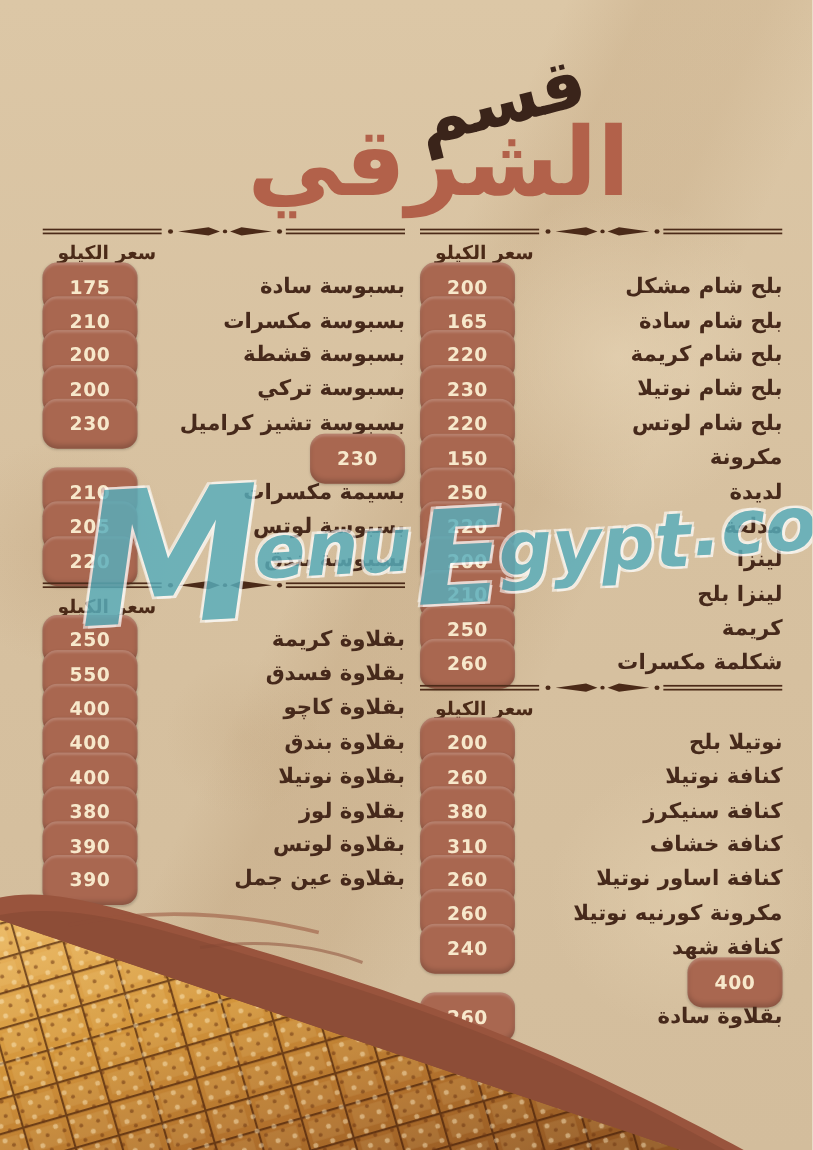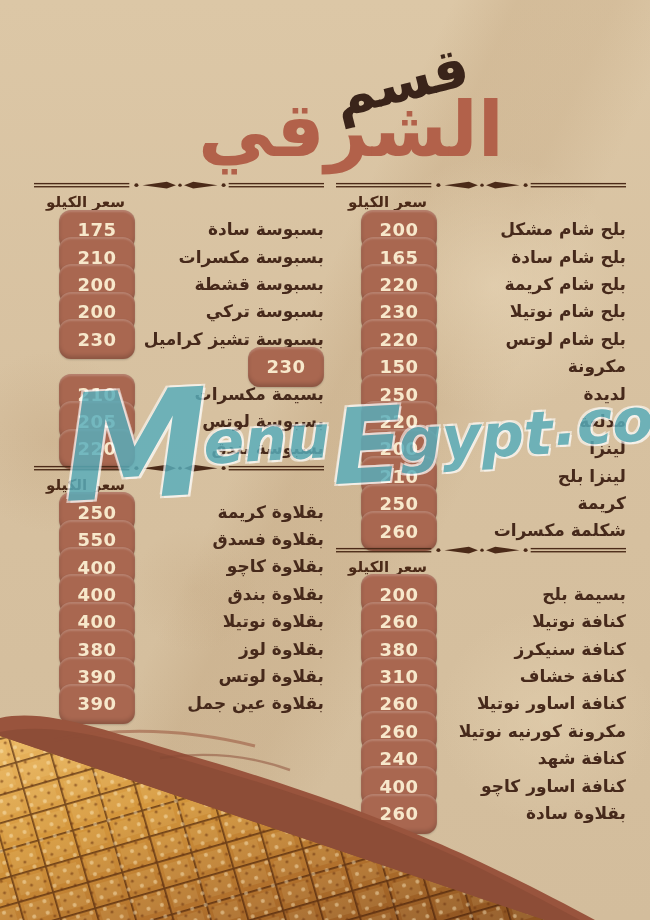--- a/index.html
+++ b/index.html
@@ -38,23 +38,22 @@
   .menu-row{
     display:flex; justify-content:space-between; align-items:center;
     height:27.4px; direction:rtl;
   }
   .menu-item-label{
     font-size:17px; font-weight:700; color:#46291b; white-space:nowrap; line-height:1;text-align:center;
   }
   .price-badge{
     min-width:76px; height:40px; box-sizing:border-box; border-radius:12px;
     background:#a96750; color:#f7e8cb; display:flex; align-items:center; justify-content:center;
-    font-size:18px; font-weight:700; letter-spacing:.5px; direction:ltr;
+    font-size:15px; font-weight:700; letter-spacing:.5px; direction:ltr;
     box-shadow: inset 0 2px 2px rgba(255,255,255,.18), inset 0 -3px 4px rgba(0,0,0,.18), 0 1px 2px rgba(0,0,0,.18);
-    margin-left: 25px;
   }
   
   .watermark{
     position:absolute; top:378px; left:62px; z-index:60; display:flex; align-items:flex-end;
     transform:rotate(-3deg); opacity:.82; color:#57aebd; font-style:italic; font-weight:700;
     text-shadow: 2px 2px 0 rgba(255,255,255,.85), -2px -2px 0 rgba(255,255,255,.7),
                  2px -2px 0 rgba(255,255,255,.7), -2px 2px 0 rgba(255,255,255,.7);
     pointer-events:none; white-space:nowrap; direction:ltr;
   }
   .wm-M{font-size:148px; line-height:.75;}
@@ -251,21 +250,21 @@
             <circle cx="101" cy="5.6" r="2"></circle>
             <path d="M107,5.6 L131,2 L140,5.6 L131,9.2 Z"></path>
             <circle cx="144" cy="5.6" r="1.7"></circle>
             <path d="M181,5.6 L157,2 L148,5.6 L157,9.2 Z"></path>
             <circle cx="187" cy="5.6" r="2"></circle>
           </g>
         </svg>
       </div>
       <div class="section-header">سعر الكيلو</div>
       <div class="menu-row">
-        <span class="menu-item-label">بسيمة بلح</span>
+        <span class="menu-item-label">نوتيلا بلح</span>
         <span class="price-badge">200</span>
       </div>
       <div class="menu-row">
         <span class="menu-item-label">كنافة نوتيلا</span>
         <span class="price-badge">260</span>
       </div>
       <div class="menu-row">
         <span class="menu-item-label">كنافة سنيكرز</span>
         <span class="price-badge">380</span>
       </div>
@@ -279,21 +278,20 @@
       </div>
       <div class="menu-row">
         <span class="menu-item-label">مكرونة كورنيه نوتيلا</span>
         <span class="price-badge">260</span>
       </div>
       <div class="menu-row">
         <span class="menu-item-label">كنافة شهد</span>
         <span class="price-badge">240</span>
       </div>
       <div class="menu-row">
-        <span class="menu-item-label">كنافة اساور كاچو</span>
         <span class="price-badge">400</span>
       </div>
       <div class="menu-row">
         <span class="menu-item-label">بقلاوة سادة</span>
         <span class="price-badge">260</span>
       </div>
     </div>
 
   <div class="watermark">
     <span class="wm-M">M</span>

